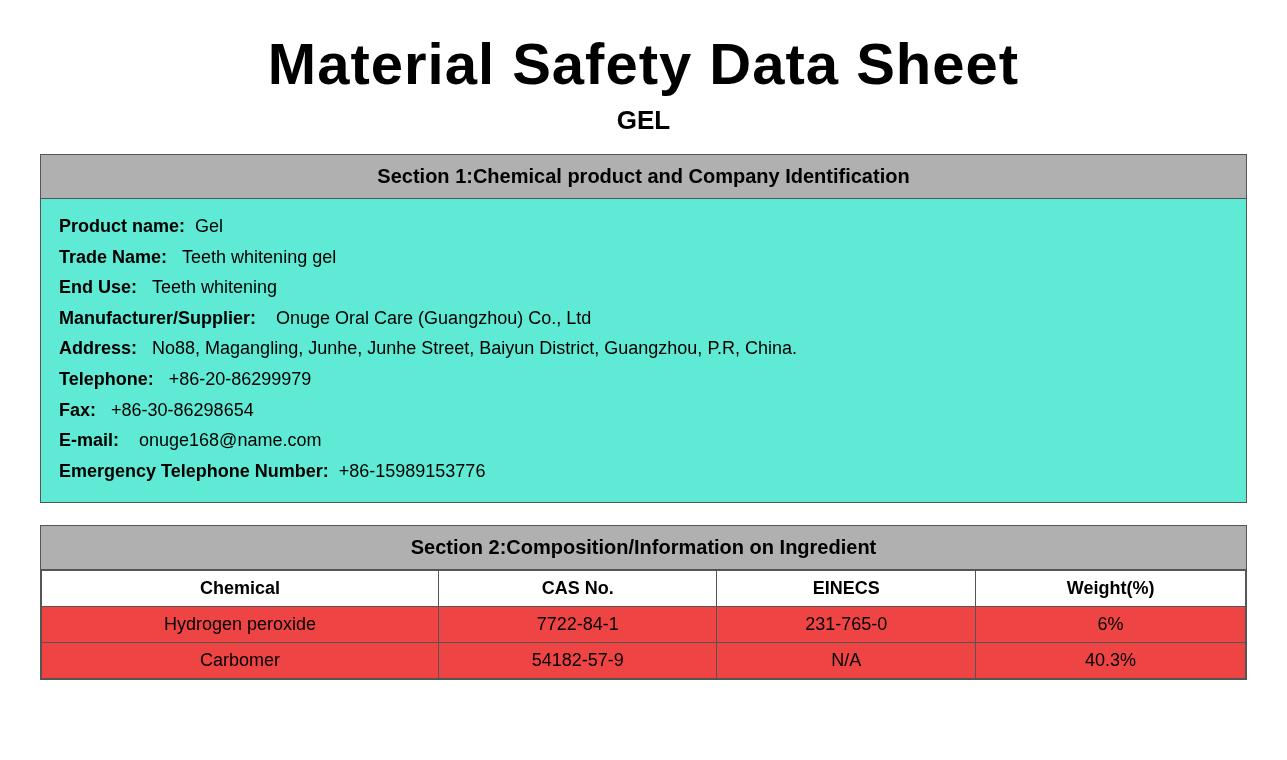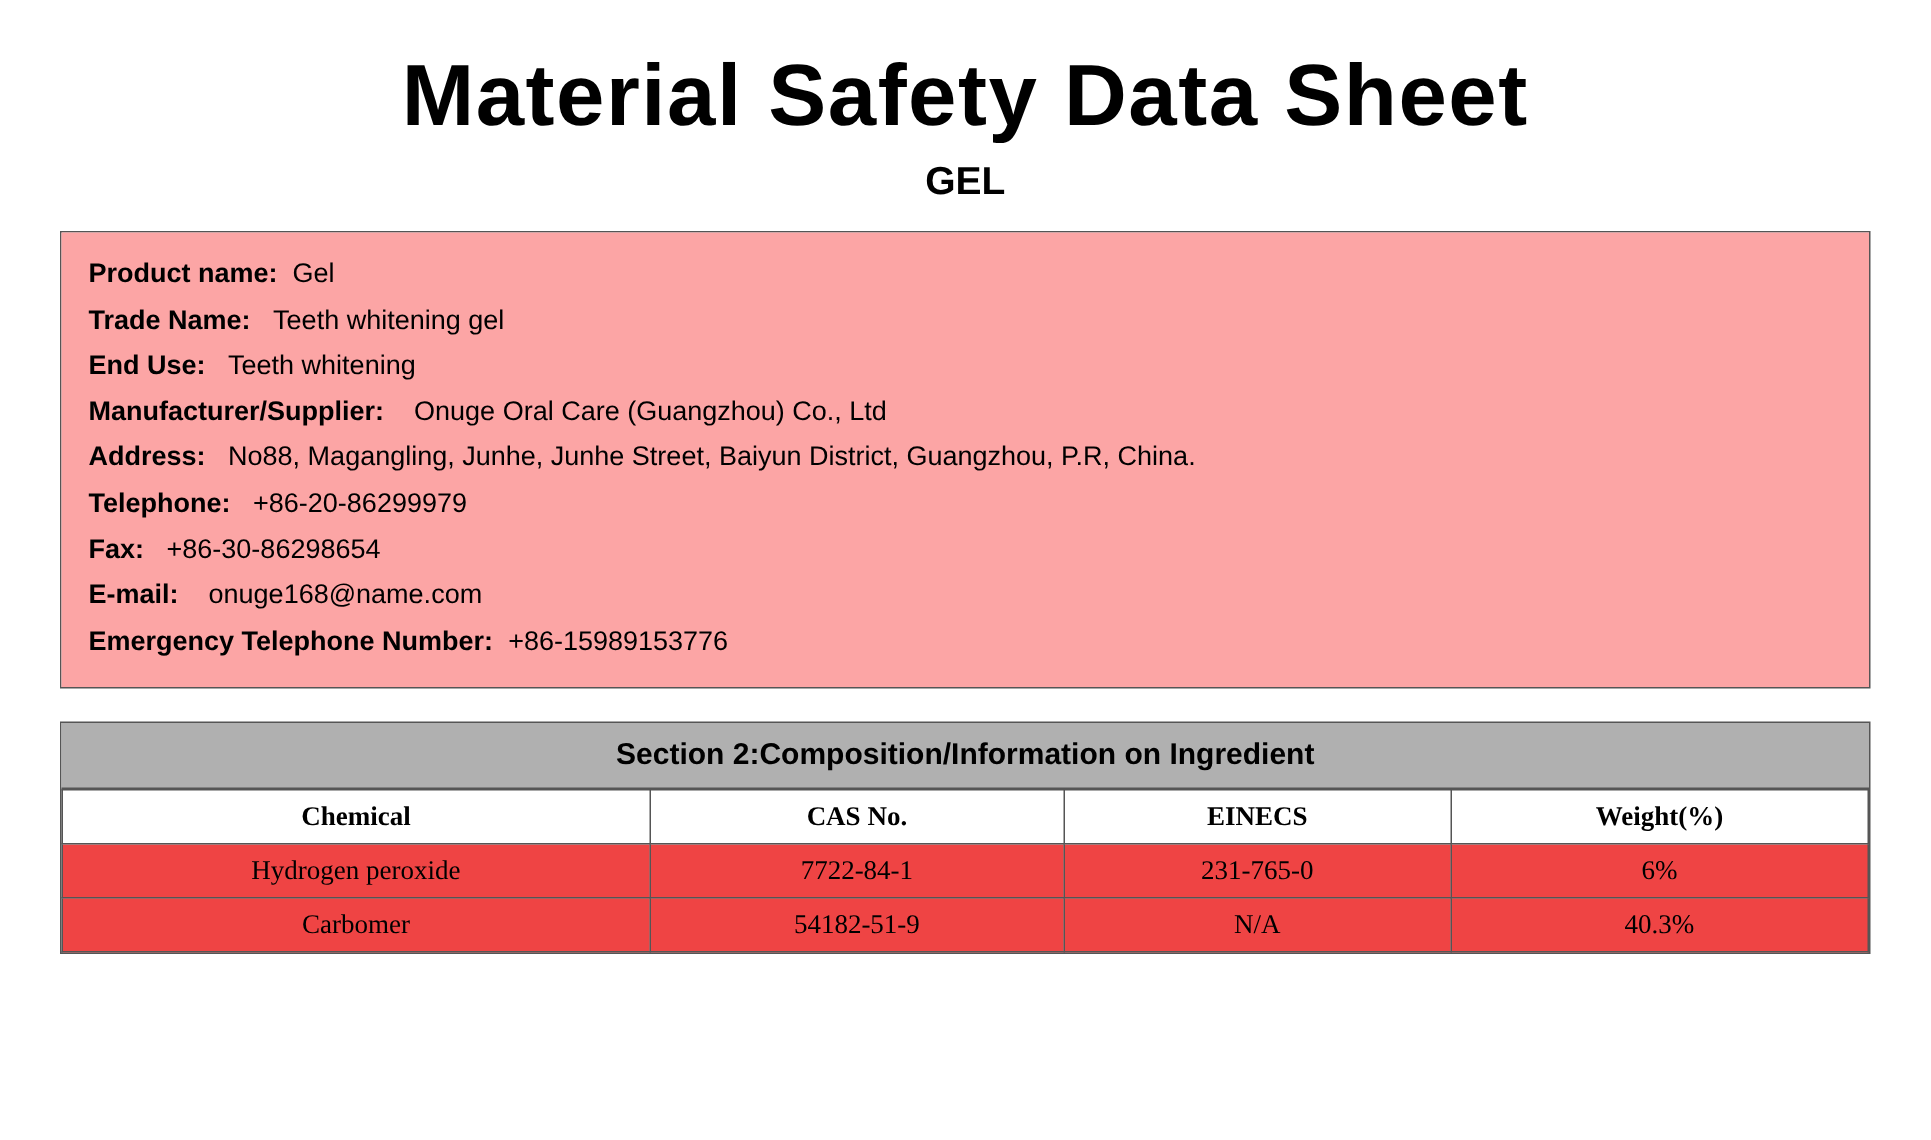--- a/index.html
+++ b/index.html
@@ -35,21 +35,21 @@
       background-color: #b0b0b0;
       text-align: center;
       font-size: 20px;
       font-weight: bold;
       font-family: Arial, sans-serif;
       padding: 10px 8px;
       border-bottom: 1.5px solid #555;
     }
     .section-body {
       padding: 12px 18px 16px 18px;
-      background: #fca5a5;
+      background: #5eead4;
     }
     .info-row {
       font-size: 18px;
       font-family: Arial, sans-serif;
       line-height: 1.7;
     }
     .info-label {
       font-weight: bold;
     }
     .info-value {
@@ -57,39 +57,40 @@
     }
     
     .ingredients-table {
       width: 100%;
       border-collapse: collapse;
     }
     .ingredients-table th, .ingredients-table td {
       border: 1.5px solid #555;
       text-align: center;
       font-size: 18px;
-      font-family: Liberation Serif, serif;
+      font-family: Liberation Sans, sans-serif;
       padding: 7px 24px;
     }
     .ingredients-table th {
       font-weight: bold;
       background: #fff;
     }
     .ingredients-table td {
       font-weight: normal;
       background: #ef4444;
     }
   </style>
 </head>
 <body>
 
 <h1 class="main-title">Material Safety Data Sheet</h1>
 <div class="subtitle">GEL</div>
 
 <div class="section-box">
+  <div class="section-header">Section 1:Chemical product and Company Identification</div>
   <div class="section-body">
     <div class="info-row">
       <span class="info-label">Product name:</span>
       &nbsp;<span class="info-value">Gel</span>
     </div>
     <div class="info-row">
       <span class="info-label">Trade Name:</span>
       &nbsp;&nbsp;<span class="info-value">Teeth whitening gel</span>
     </div>
     <div class="info-row">
@@ -136,19 +137,19 @@
     </thead>
     <tbody>
       <tr>
         <td>Hydrogen peroxide</td>
         <td>7722-84-1</td>
         <td>231-765-0</td>
         <td>6%</td>
       </tr>
       <tr>
         <td>Carbomer</td>
-        <td>54182-51-9</td>
+        <td>54182-57-9</td>
         <td>N/A</td>
         <td>40.3%</td>
       </tr>
     </tbody>
   </table>
 </div>
 
 </body></html>

